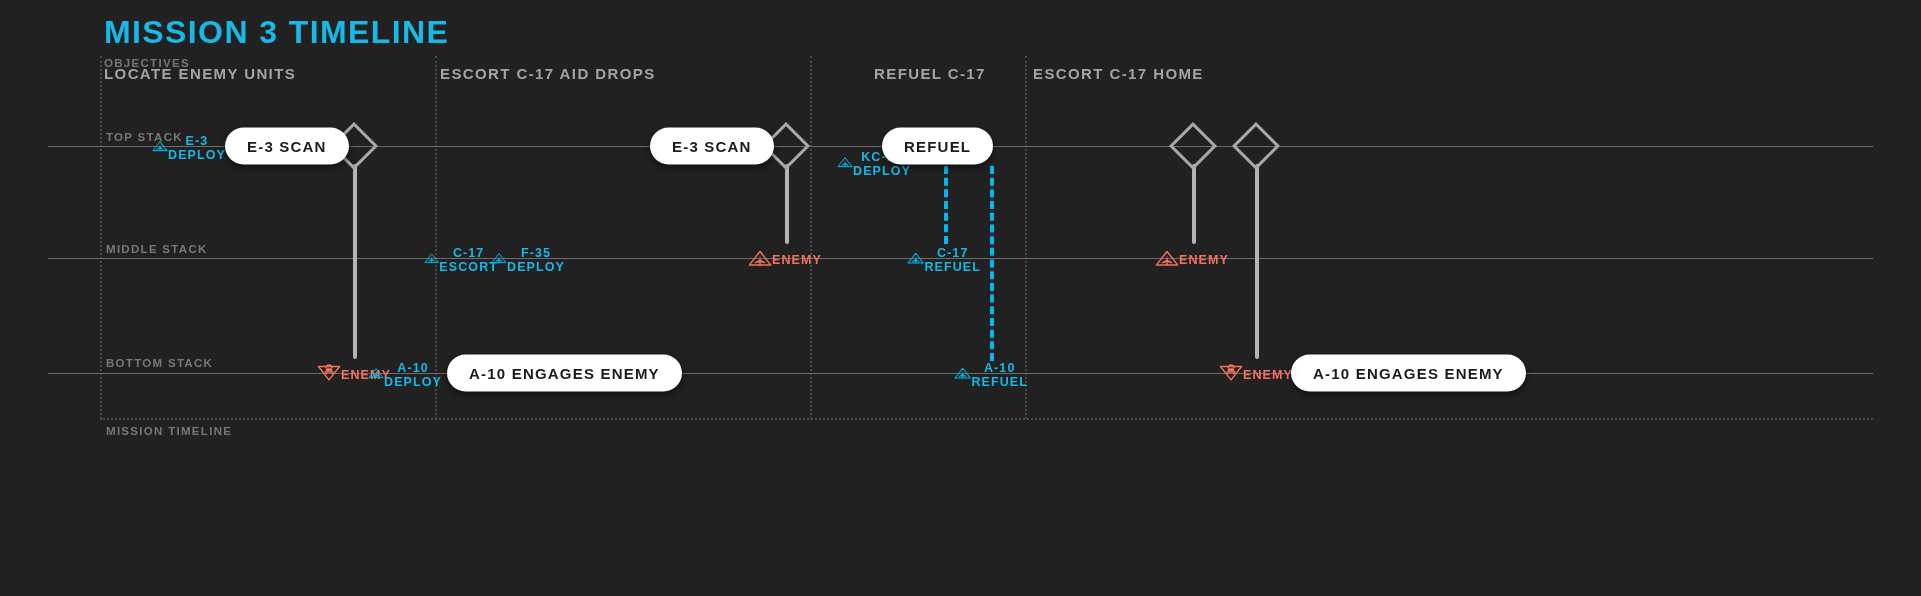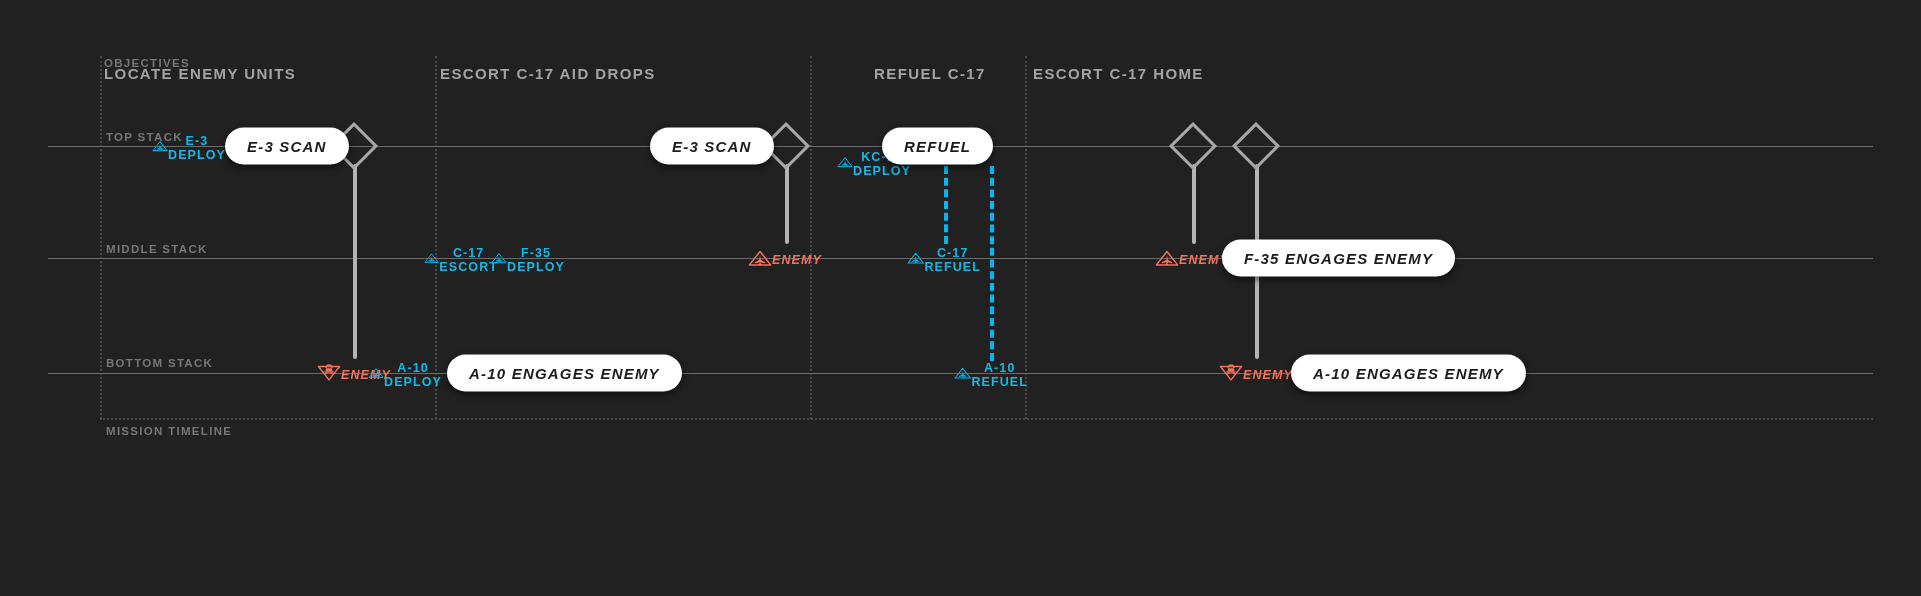--- a/index.html
+++ b/index.html
@@ -103,21 +103,20 @@
     background: #ffffff;
     color: #1c1c1c;
     font-size: 15px;
     font-weight: 700;
     letter-spacing: 1.2px;
     border-radius: 22px;
     padding: 11px 22px;
     white-space: nowrap;
     box-shadow: 0 3px 7px rgba(0,0,0,0.55);
     line-height: 1;
-    font-style: italic;
   }
 
   
   .unit {
     position: absolute;
     transform: translate(-50%, -50%);
     width: 74px;
     display: flex;
     flex-direction: row;
     align-items: center;
@@ -126,27 +125,28 @@
   .unit .ulabel {
     margin-top: 4px;
     font-size: 12.5px;
     font-weight: 700;
     letter-spacing: 1.1px;
     line-height: 14px;
     text-align: center;
     white-space: pre-line;
   }
   .unit.friendly .ulabel { color: #18b8e8; }
-  .unit.hostile  .ulabel { color: #f4715c; font-style: italic; }
+  .unit.hostile  .ulabel { color: #f4715c; }
 </style>
 </head>
 <body>
 
 <div id="stage">
 
+  <div class="title">MISSION 3 TIMELINE</div>
 
   <div class="vsep" style="left:100px;"></div>
   <div class="vsep" style="left:435px;"></div>
   <div class="vsep" style="left:810px;"></div>
   <div class="vsep" style="left:1025px;"></div>
 
   <div class="obj-kicker" style="left:104px; top:57px;">OBJECTIVES</div>
 
   <div class="obj-title" style="left:104px;  top:65px;">LOCATE ENEMY UNITS</div>
   <div class="obj-title" style="left:440px;  top:65px;">ESCORT C-17 AID DROPS</div>
@@ -279,17 +279,16 @@
       <rect x="20" y="18" width="26" height="4" rx="1.6" fill="#f4715c"></rect>
       <circle cx="25" cy="24" r="2.6" fill="#f4715c"></circle>
       <circle cx="41" cy="24" r="2.6" fill="#f4715c"></circle>
     </svg>
     <div class="ulabel">ENEMY</div>
   </div>
 
   <div class="pill" style="left:225px;  top:146px;">E-3 SCAN</div>
   <div class="pill" style="left:650px;  top:146px;">E-3 SCAN</div>
   <div class="pill" style="left:882px;  top:146px;">REFUEL</div>
-  <div class="pill" style="left:1222px; top:258px;">F-35 ENGAGES ENEMY</div>
   <div class="pill" style="left:447px;  top:373px;">A-10 ENGAGES ENEMY</div>
   <div class="pill" style="left:1291px; top:373px;">A-10 ENGAGES ENEMY</div>
 
 </div>
 
 </body></html>

